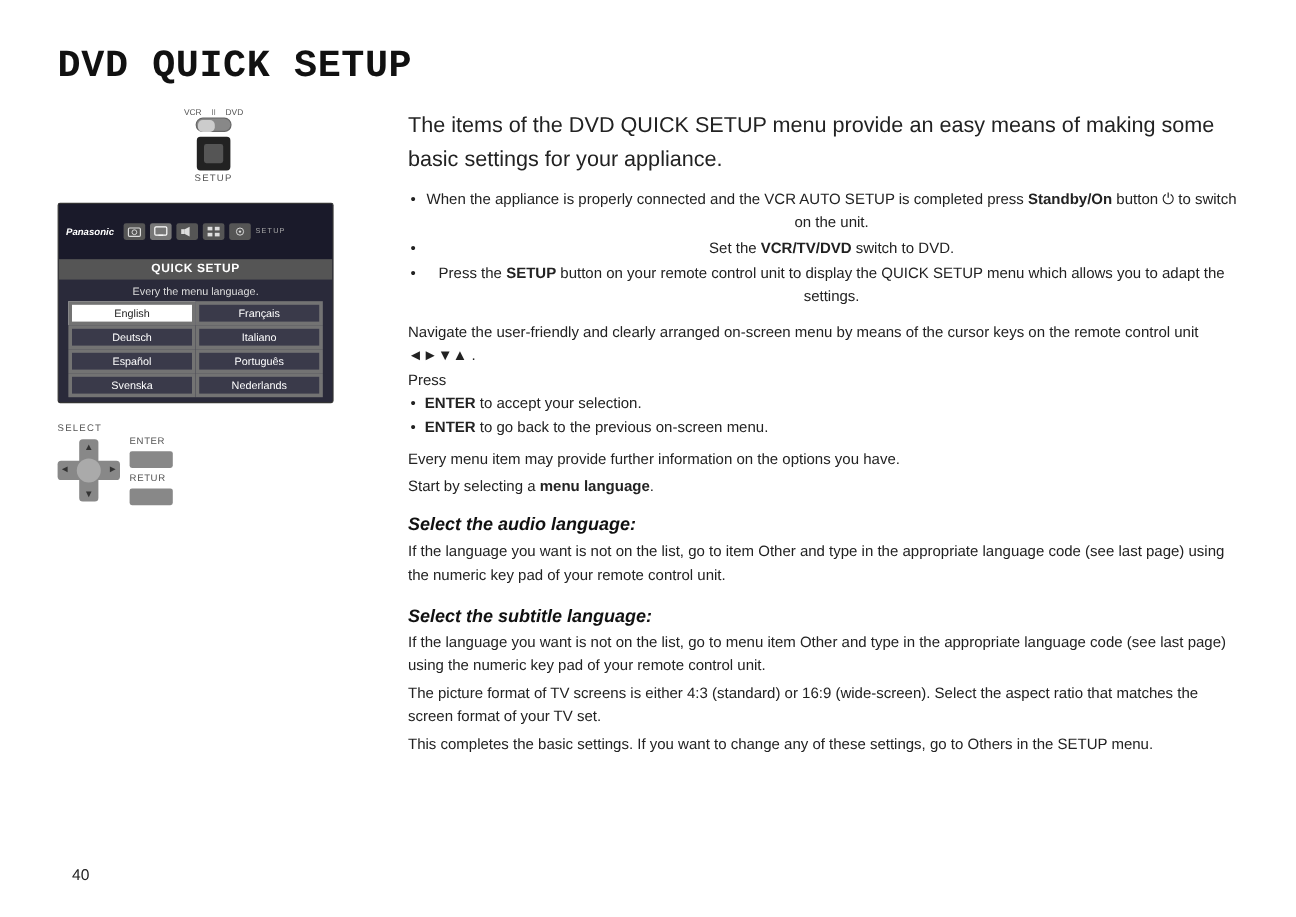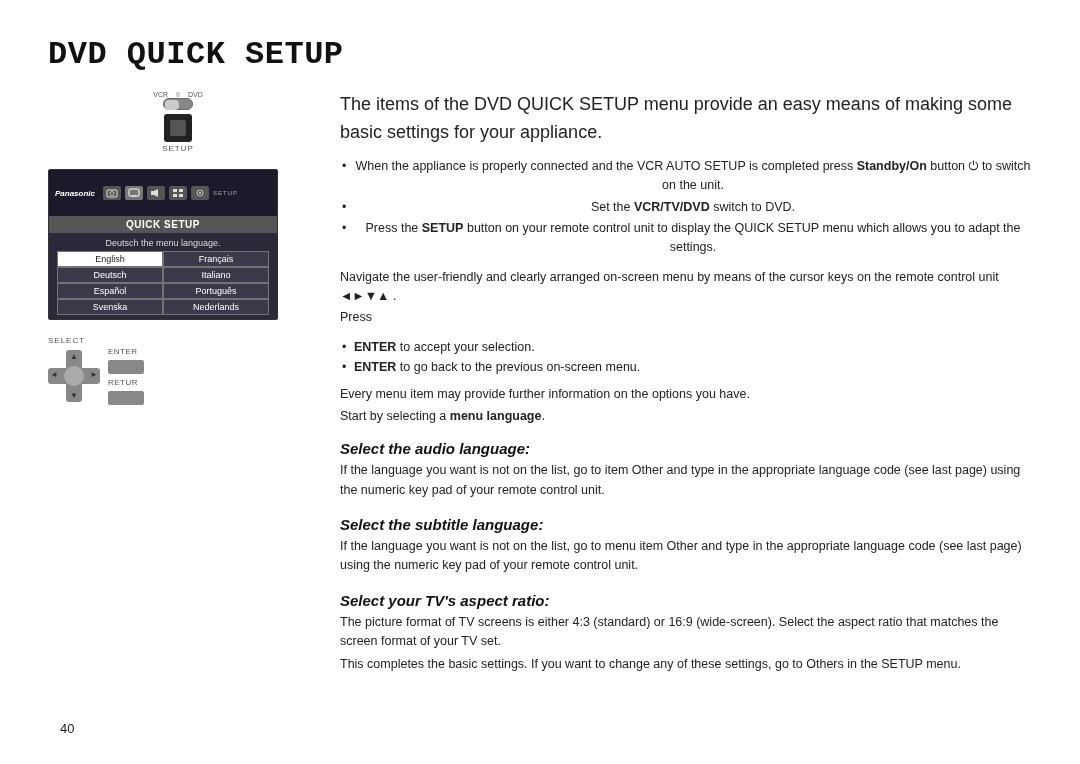--- a/index.html
+++ b/index.html
@@ -205,21 +205,21 @@
     }
 
     .lang-grid {
       display: grid;
       grid-template-columns: 1fr 1fr;
       gap: 0;
       margin: 0 8px 4px 8px;
     }
 
     .lang-cell {
-      border: 1px solid #737373;
+      border: 3px solid #737373;
       color: #fff;
       font-size: 9px;
       padding: 2px 4px;
       text-align: center;
       background: #3a3a4a;
     }
 
     .lang-cell.selected {
       background: #fff;
       color: #222;
@@ -354,21 +354,21 @@
     }
 
     .nav-text {
       font-size: 12.5px;
       line-height: 1.55;
       margin-bottom: 4px;
     }
 
     .press-text {
       font-size: 12.5px;
-      margin-bottom: 13px;
+      margin-bottom: 2px;
     }
 
     .enter-bullets {
       list-style: none;
       padding: 0;
       margin: 0 0 8px 0;
     }
 
     .enter-bullets li {
       font-size: 12.5px;
@@ -479,21 +479,21 @@
               <svg viewBox="0 0 12 10" fill="none">
                   <circle cx="6" cy="5" r="3" stroke="#ddd" stroke-width="0.8"></circle>
                   <circle cx="6" cy="5" r="1" fill="#ddd"></circle>
                 </svg>
             </div>
           </div>
           <div class="setup-text-small">SETUP</div>
         </div>
 
         <div class="quick-setup-bar">QUICK SETUP</div>
-        <div class="screen-prompt">Deutsch the menu language.</div>
+        <div class="screen-prompt">Every the menu language.</div>
 
         <div class="lang-grid">
           <div class="lang-cell selected">English</div>
           <div class="lang-cell">Français</div>
           <div class="lang-cell">Deutsch</div>
           <div class="lang-cell">Italiano</div>
           <div class="lang-cell">Español</div>
           <div class="lang-cell">Português</div>
           <div class="lang-cell">Svenska</div>
           <div class="lang-cell">Nederlands</div>
@@ -547,21 +547,20 @@
 
       <p class="menu-info-text">Every menu item may provide further information on the options you have.</p>
       <p class="menu-info-text">Start by selecting a <b>menu language</b>.</p>
 
       <div class="section-heading">Select the audio language:</div>
       <p class="section-body">If the language you want is not on the list, go to item Other and type in the appropriate language code (see last page) using the numeric key pad of your remote control unit.</p>
 
       <div class="section-heading">Select the subtitle language:</div>
       <p class="section-body">If the language you want is not on the list, go to menu item Other and type in the appropriate language code (see last page) using the numeric key pad of your remote control unit.</p>
 
-      <div class="section-heading">Select your TV's aspect ratio:</div>
       <p class="section-body">The picture format of TV screens is either 4:3 (standard) or 16:9 (wide-screen). Select the aspect ratio that matches the screen format of your TV set.</p>
       <p class="section-body">This completes the basic settings. If you want to change any of these settings, go to Others in the SETUP menu.</p>
 
     </div>
   </div>
 
   <div class="page-number">40</div>
 
 </div>
 

